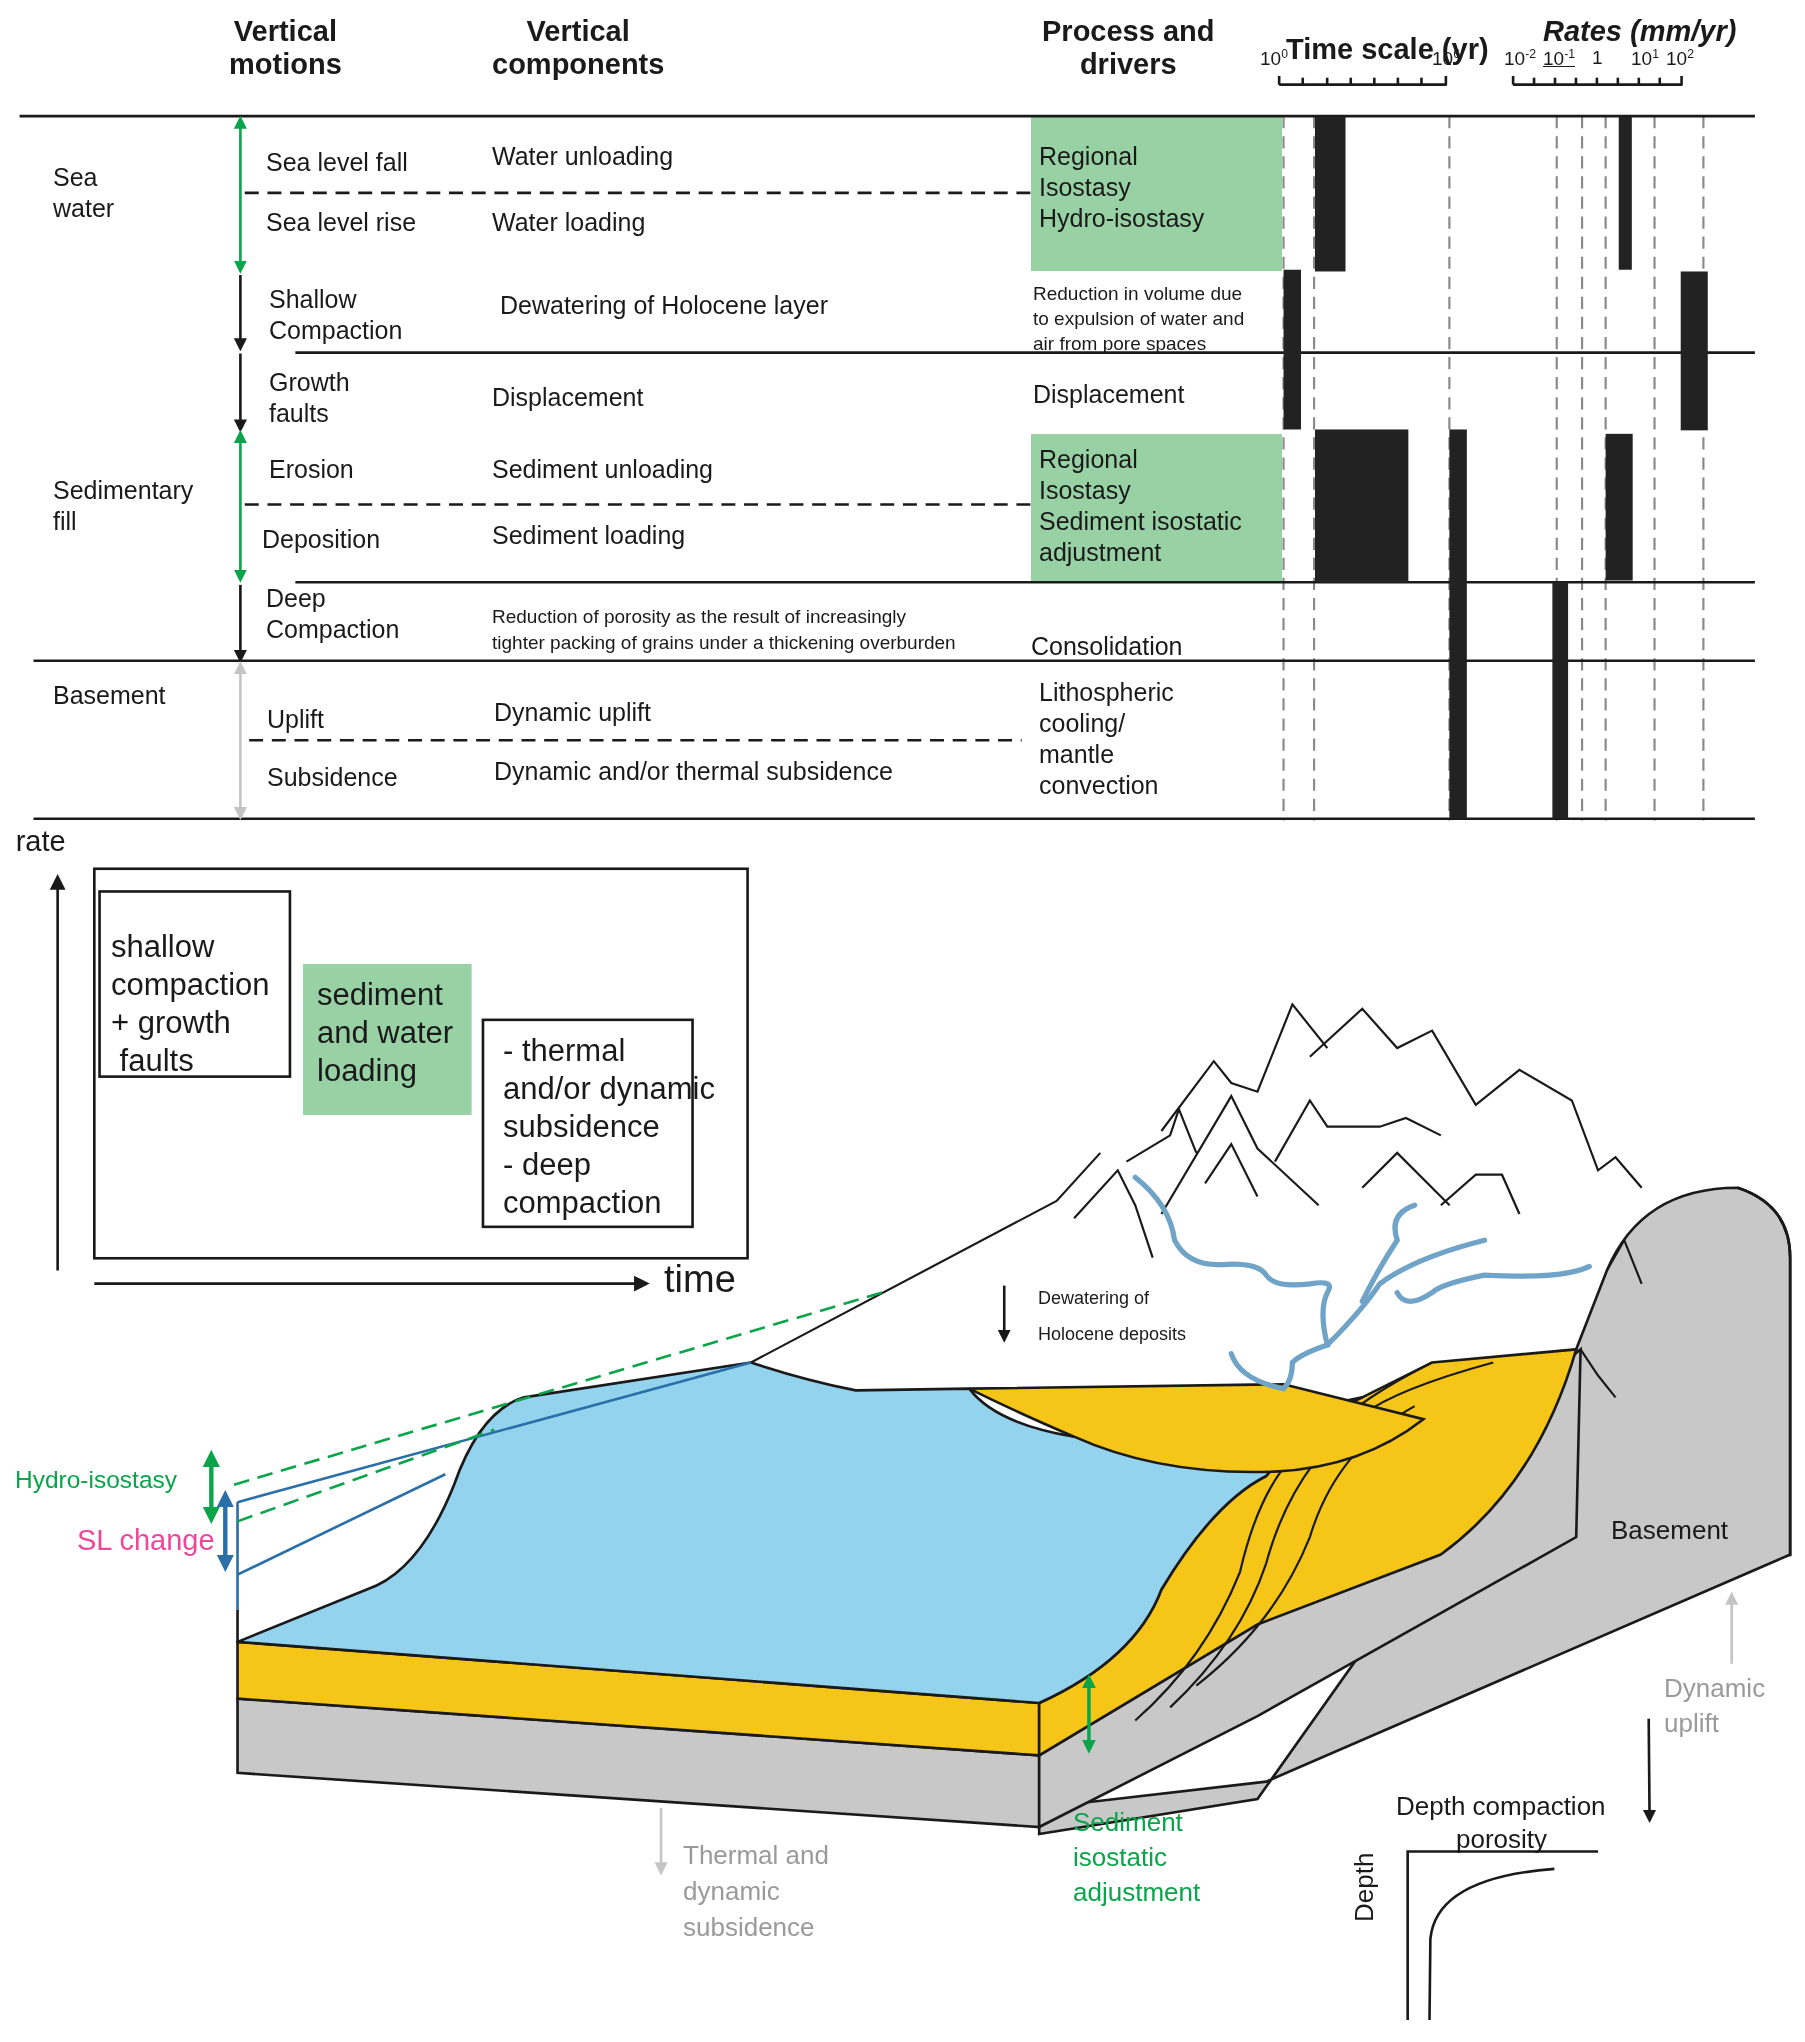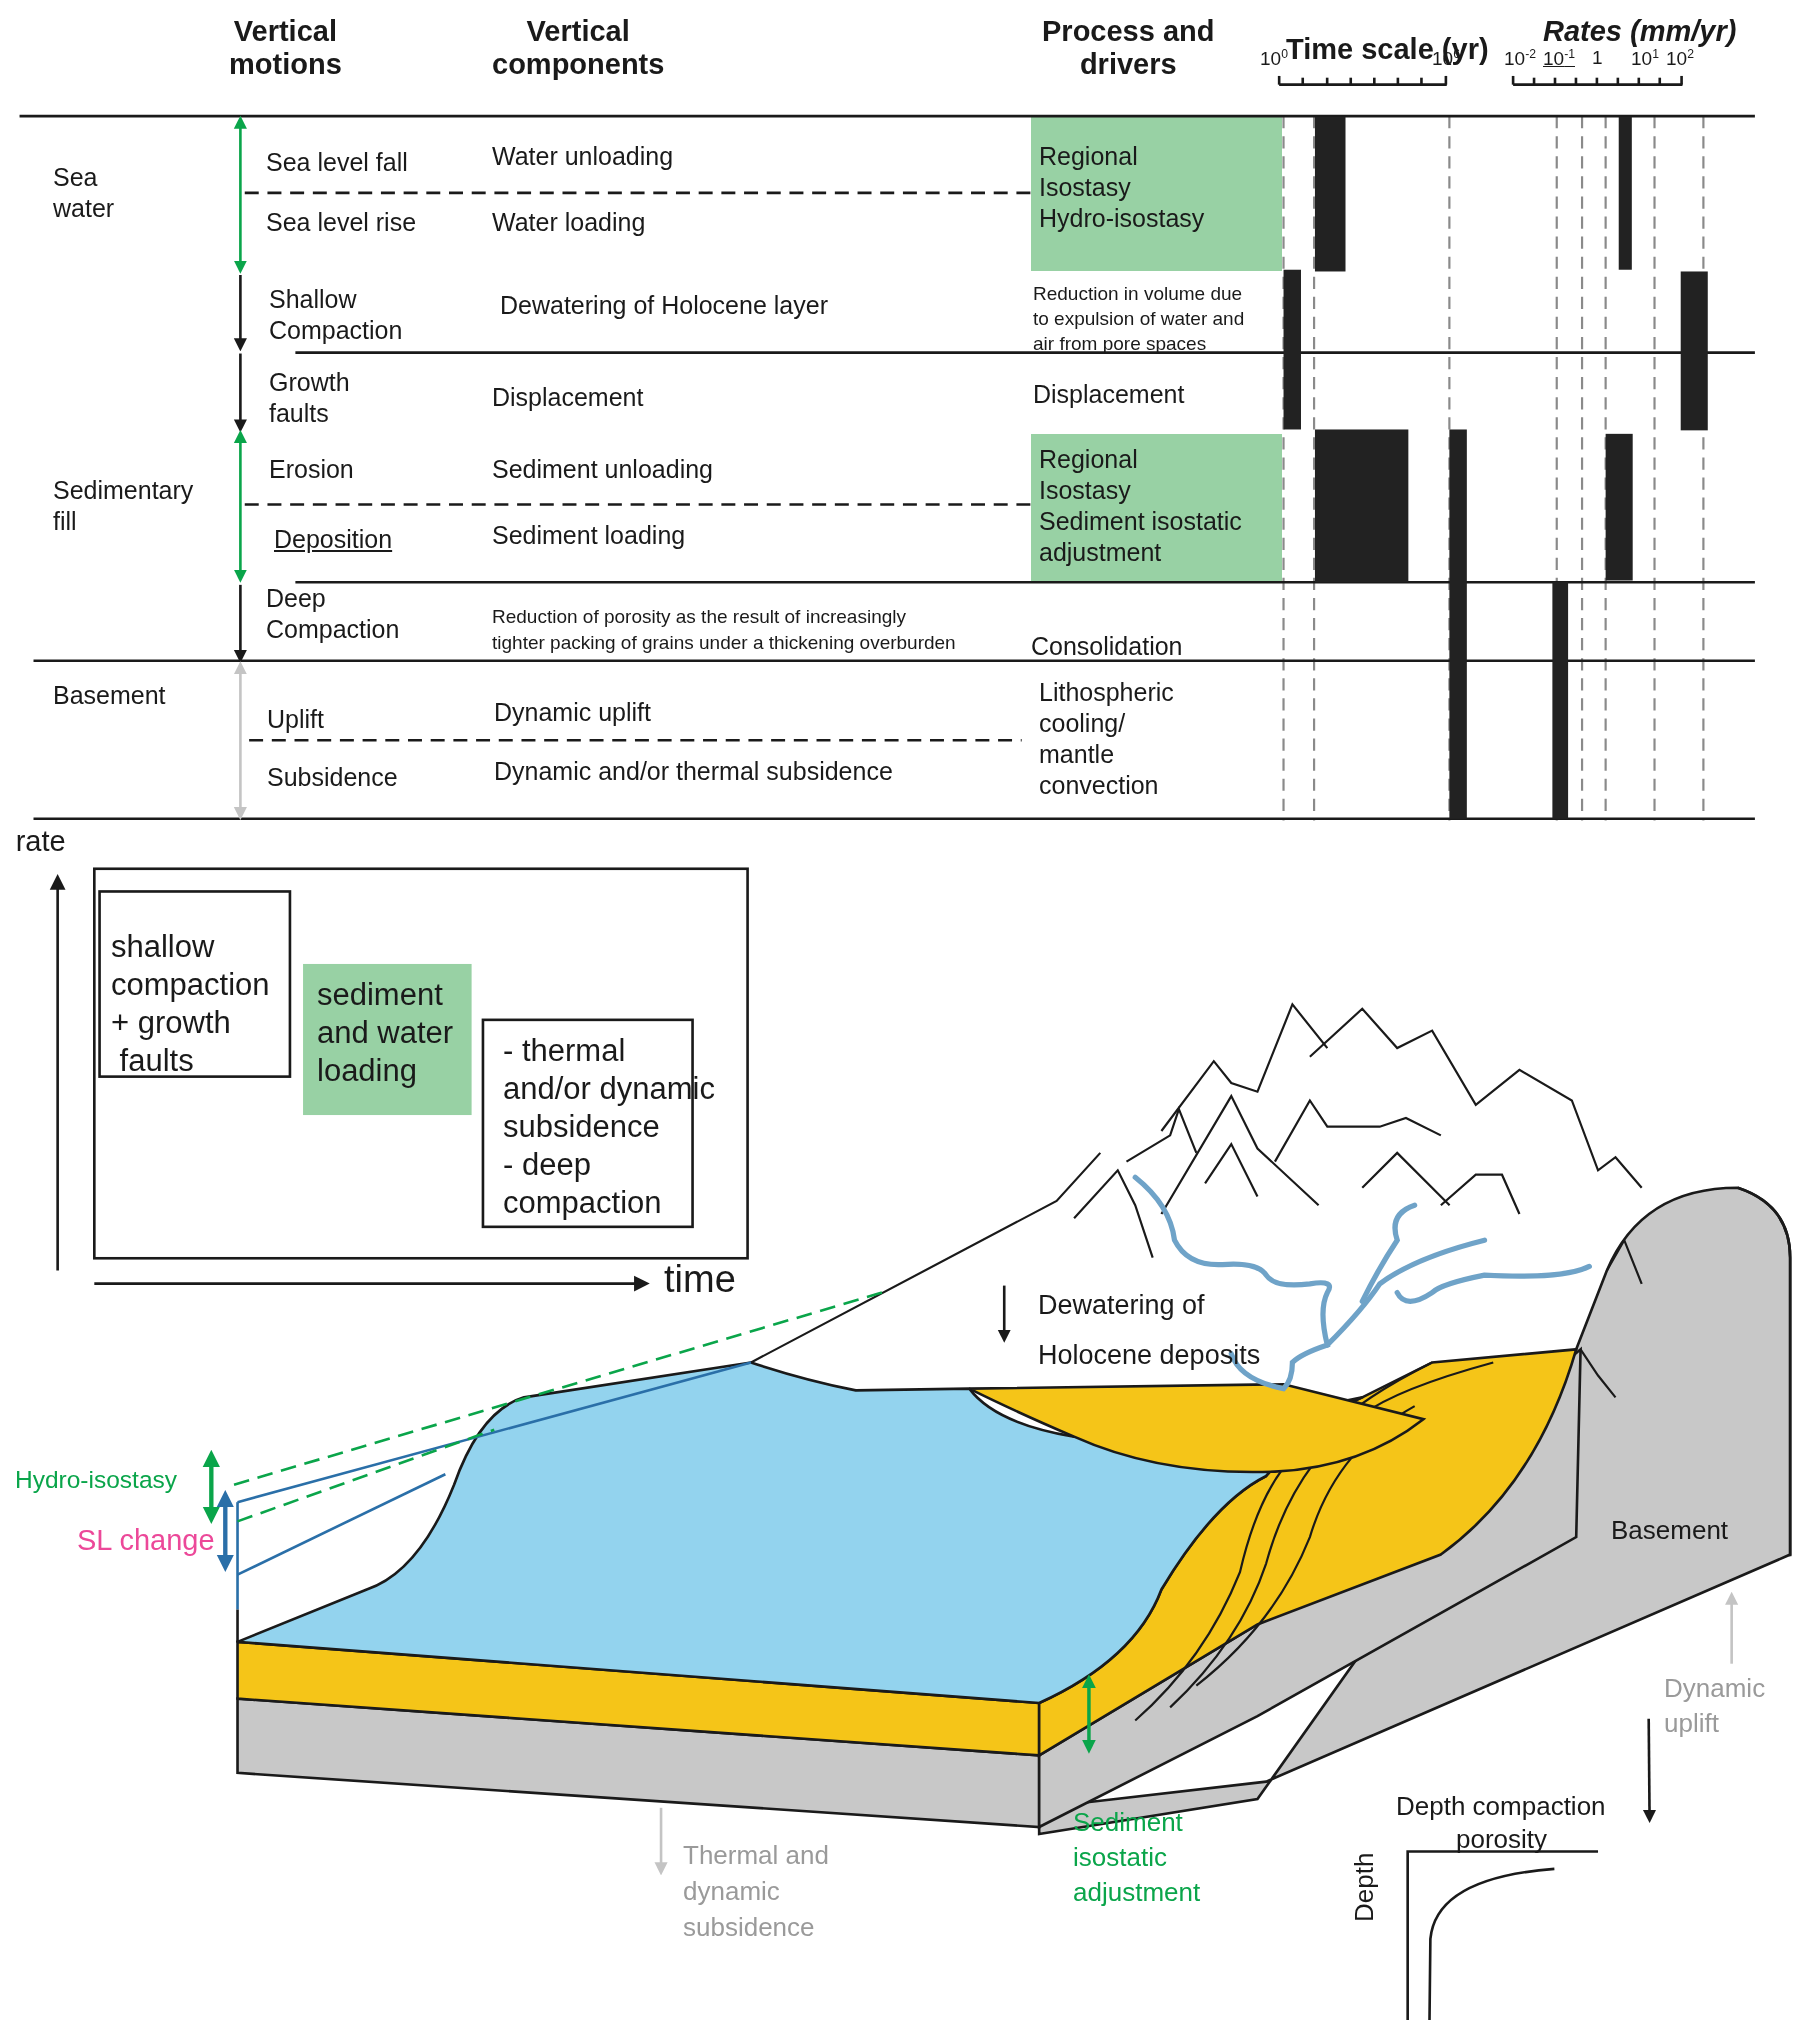--- a/index.html
+++ b/index.html
@@ -141,21 +141,21 @@
 to expulsion of water and
 air from pore spaces</div>
 
 <div class="t pre" style="left:269px;top:367px;">Growth
 faults</div>
 <div class="t" style="left:492px;top:382px;">Displacement</div>
 <div class="t" style="left:1033px;top:379px;">Displacement</div>
 
 <div class="t" style="left:269px;top:454px;">Erosion</div>
 <div class="t" style="left:492px;top:454px;">Sediment unloading</div>
-<div class="t" style="left:274px;top:524px;text-decoration:underline;">Deposition</div>
+<div class="t" style="left:262px;top:524px;">Deposition</div>
 <div class="t" style="left:492px;top:520px;">Sediment loading</div>
 <div class="t pre" style="left:1039px;top:444px;">Regional
 Isostasy
 Sediment isostatic
 adjustment</div>
 
 <div class="t pre" style="left:266px;top:583px;">Deep
 Compaction</div>
 <div class="ts pre" style="left:492px;top:604px;line-height:26px;">Reduction of porosity as the result of increasingly
 tighter packing of grains under a thickening overburden</div>
@@ -275,21 +275,21 @@
   <line x1="1888" y1="1968" x2="1889" y2="2080" stroke="#1a1a1a" stroke-width="3" marker-end="url(#kA)"></line>
 
   <g fill="none" stroke="#1a1a1a" stroke-width="3">
     <path d="M1612,2313 L1612,2120 L1830,2120"></path>
     <path d="M1637,2313 L1638,2220 Q1645,2150 1780,2140"></path>
   </g>
 </svg>
 
 <div class="abs" style="left:15px;top:1466px;font-size:24.5px;color:#0aa54a;">Hydro-isostasy</div>
 <div class="abs" style="left:77px;top:1524px;font-size:29px;color:#ec4899;">SL change</div>
-<div class="abs pre" style="left:1038px;top:1280px;font-size:27px;line-height:50px;">Dewatering of
+<div class="abs pre" style="left:1038px;top:1280px;font-size:18px;line-height:36px;">Dewatering of
 Holocene deposits</div>
 <div class="abs" style="left:1611px;top:1515px;font-size:26px;">Basement</div>
 <div class="abs pre" style="left:1664px;top:1671px;font-size:26px;line-height:35px;color:#9a9a9a;">Dynamic
 uplift</div>
 <div class="abs pre" style="left:683px;top:1837px;font-size:26px;line-height:36px;color:#9a9a9a;">Thermal and
 dynamic
 subsidence</div>
 <div class="abs pre" style="left:1073px;top:1805px;font-size:26px;line-height:35px;color:#0aa54a;">Sediment
 isostatic
 adjustment</div>

